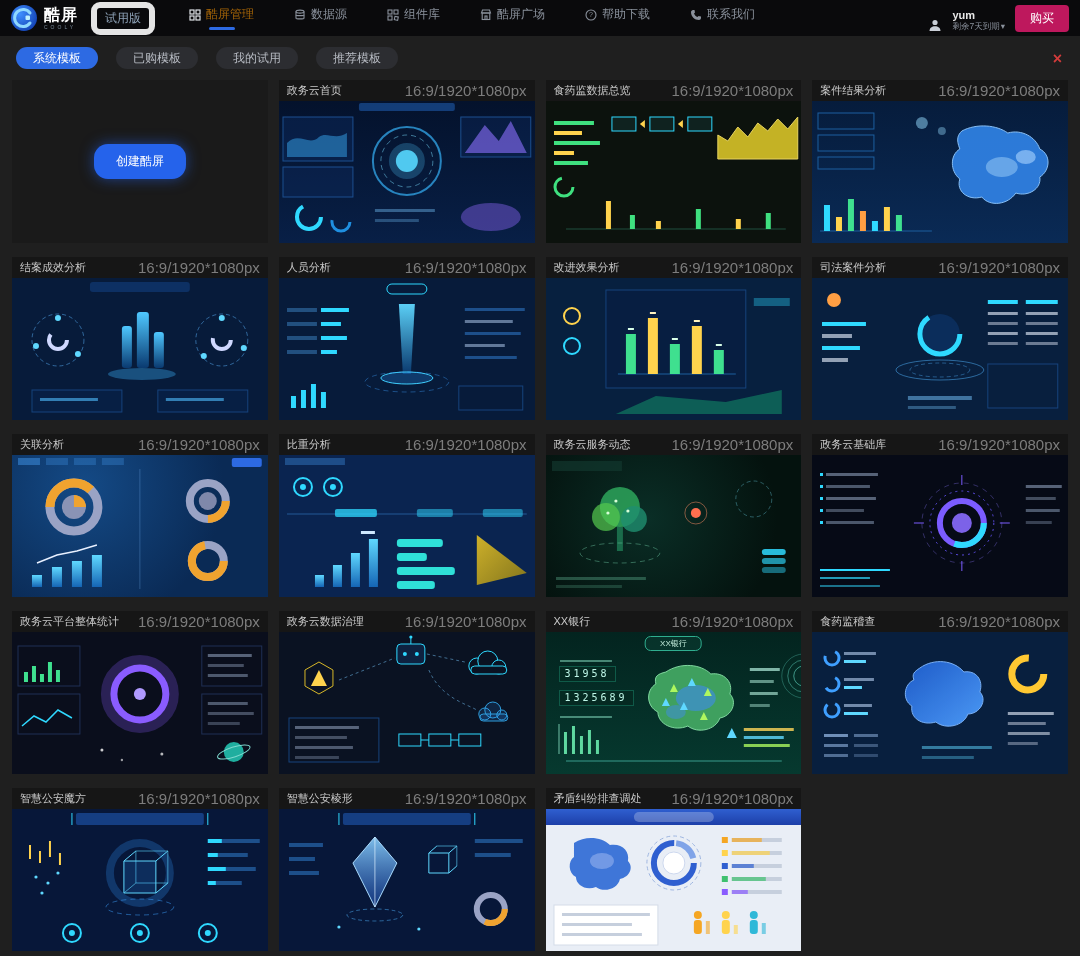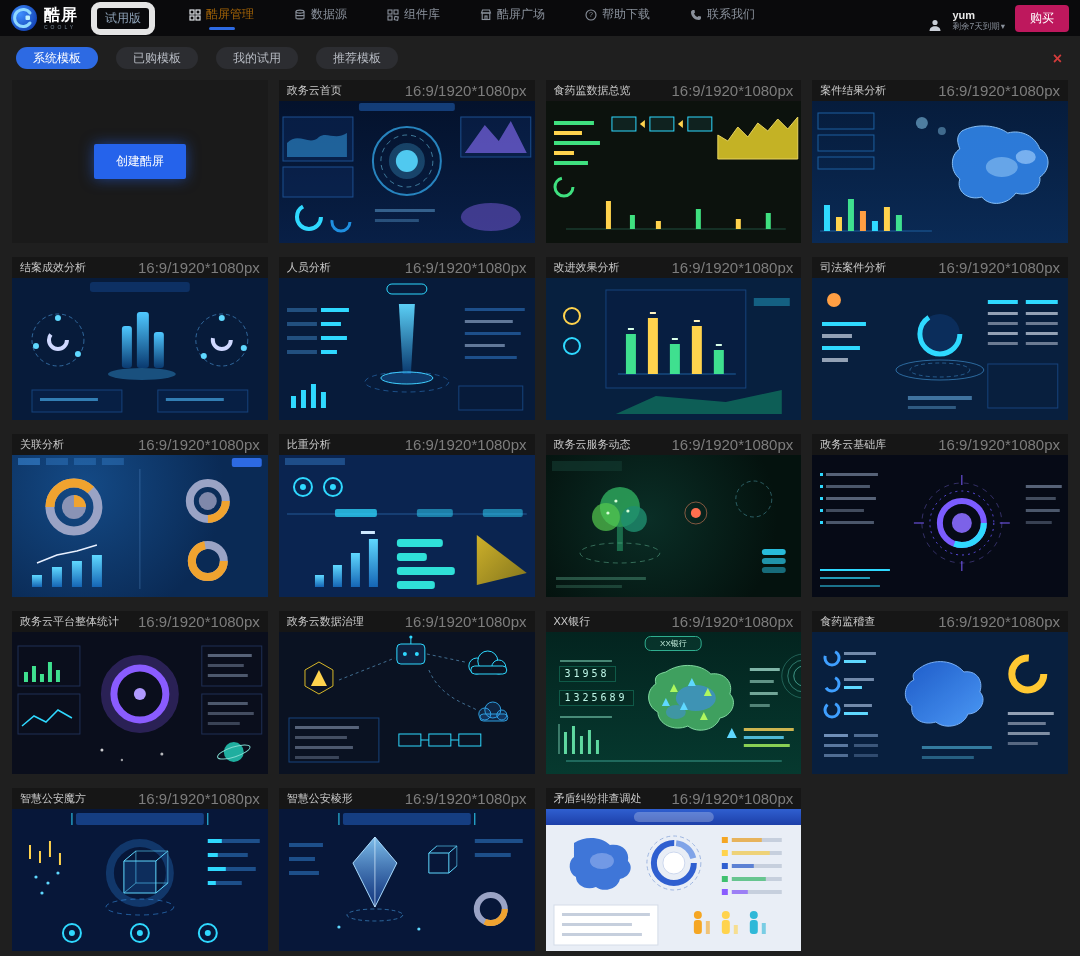--- a/index.html
+++ b/index.html
@@ -34,21 +34,21 @@
 
   
   .grid{display:grid;grid-template-columns:repeat(4,1fr);gap:14px 11px;padding:8px 12px}
   .card{background:#161616;cursor:pointer}
   .card-head{height:21px;display:flex;align-items:center;justify-content:space-between;padding:0 8px}
   .c-title{font-size:11px;color:#c9c9c9;white-space:nowrap;overflow:hidden}
   .c-size{font-size:15px;color:#7d7d7d;flex:none}
   .thumb{height:142px;position:relative;overflow:hidden}
   .art{position:absolute;inset:0;width:100%;height:100%;display:block}
   .create-body{height:163px;background:#1a1a1a;display:flex;align-items:center;justify-content:center}
-  .create-btn{background:#2563eb;border:none;border-radius:2px;color:#fff;font-size:12px;padding:9px 22px;cursor:pointer;box-shadow:0 0 14px rgba(37,99,235,.55);font-family:inherit}
+  .create-btn{background:#2563eb;border:none;border-radius:14px;color:#fff;font-size:12px;padding:9px 22px;cursor:pointer;box-shadow:0 0 14px rgba(37,99,235,.55);font-family:inherit}
 
   
   .t0{background:linear-gradient(180deg,#04122c,#081f46)}
   .t1{background:#0c120d}
   .t2{background:linear-gradient(180deg,#061c3c,#0a2a55)}
   .t3{background:#071b3a}
   .t4{background:#071b3a}
   .t5{background:#07203f}
   .t6{background:#081f3e}
   .t7{background:radial-gradient(circle at 28% 22%,#144a86,#0a2a55 65%)}

